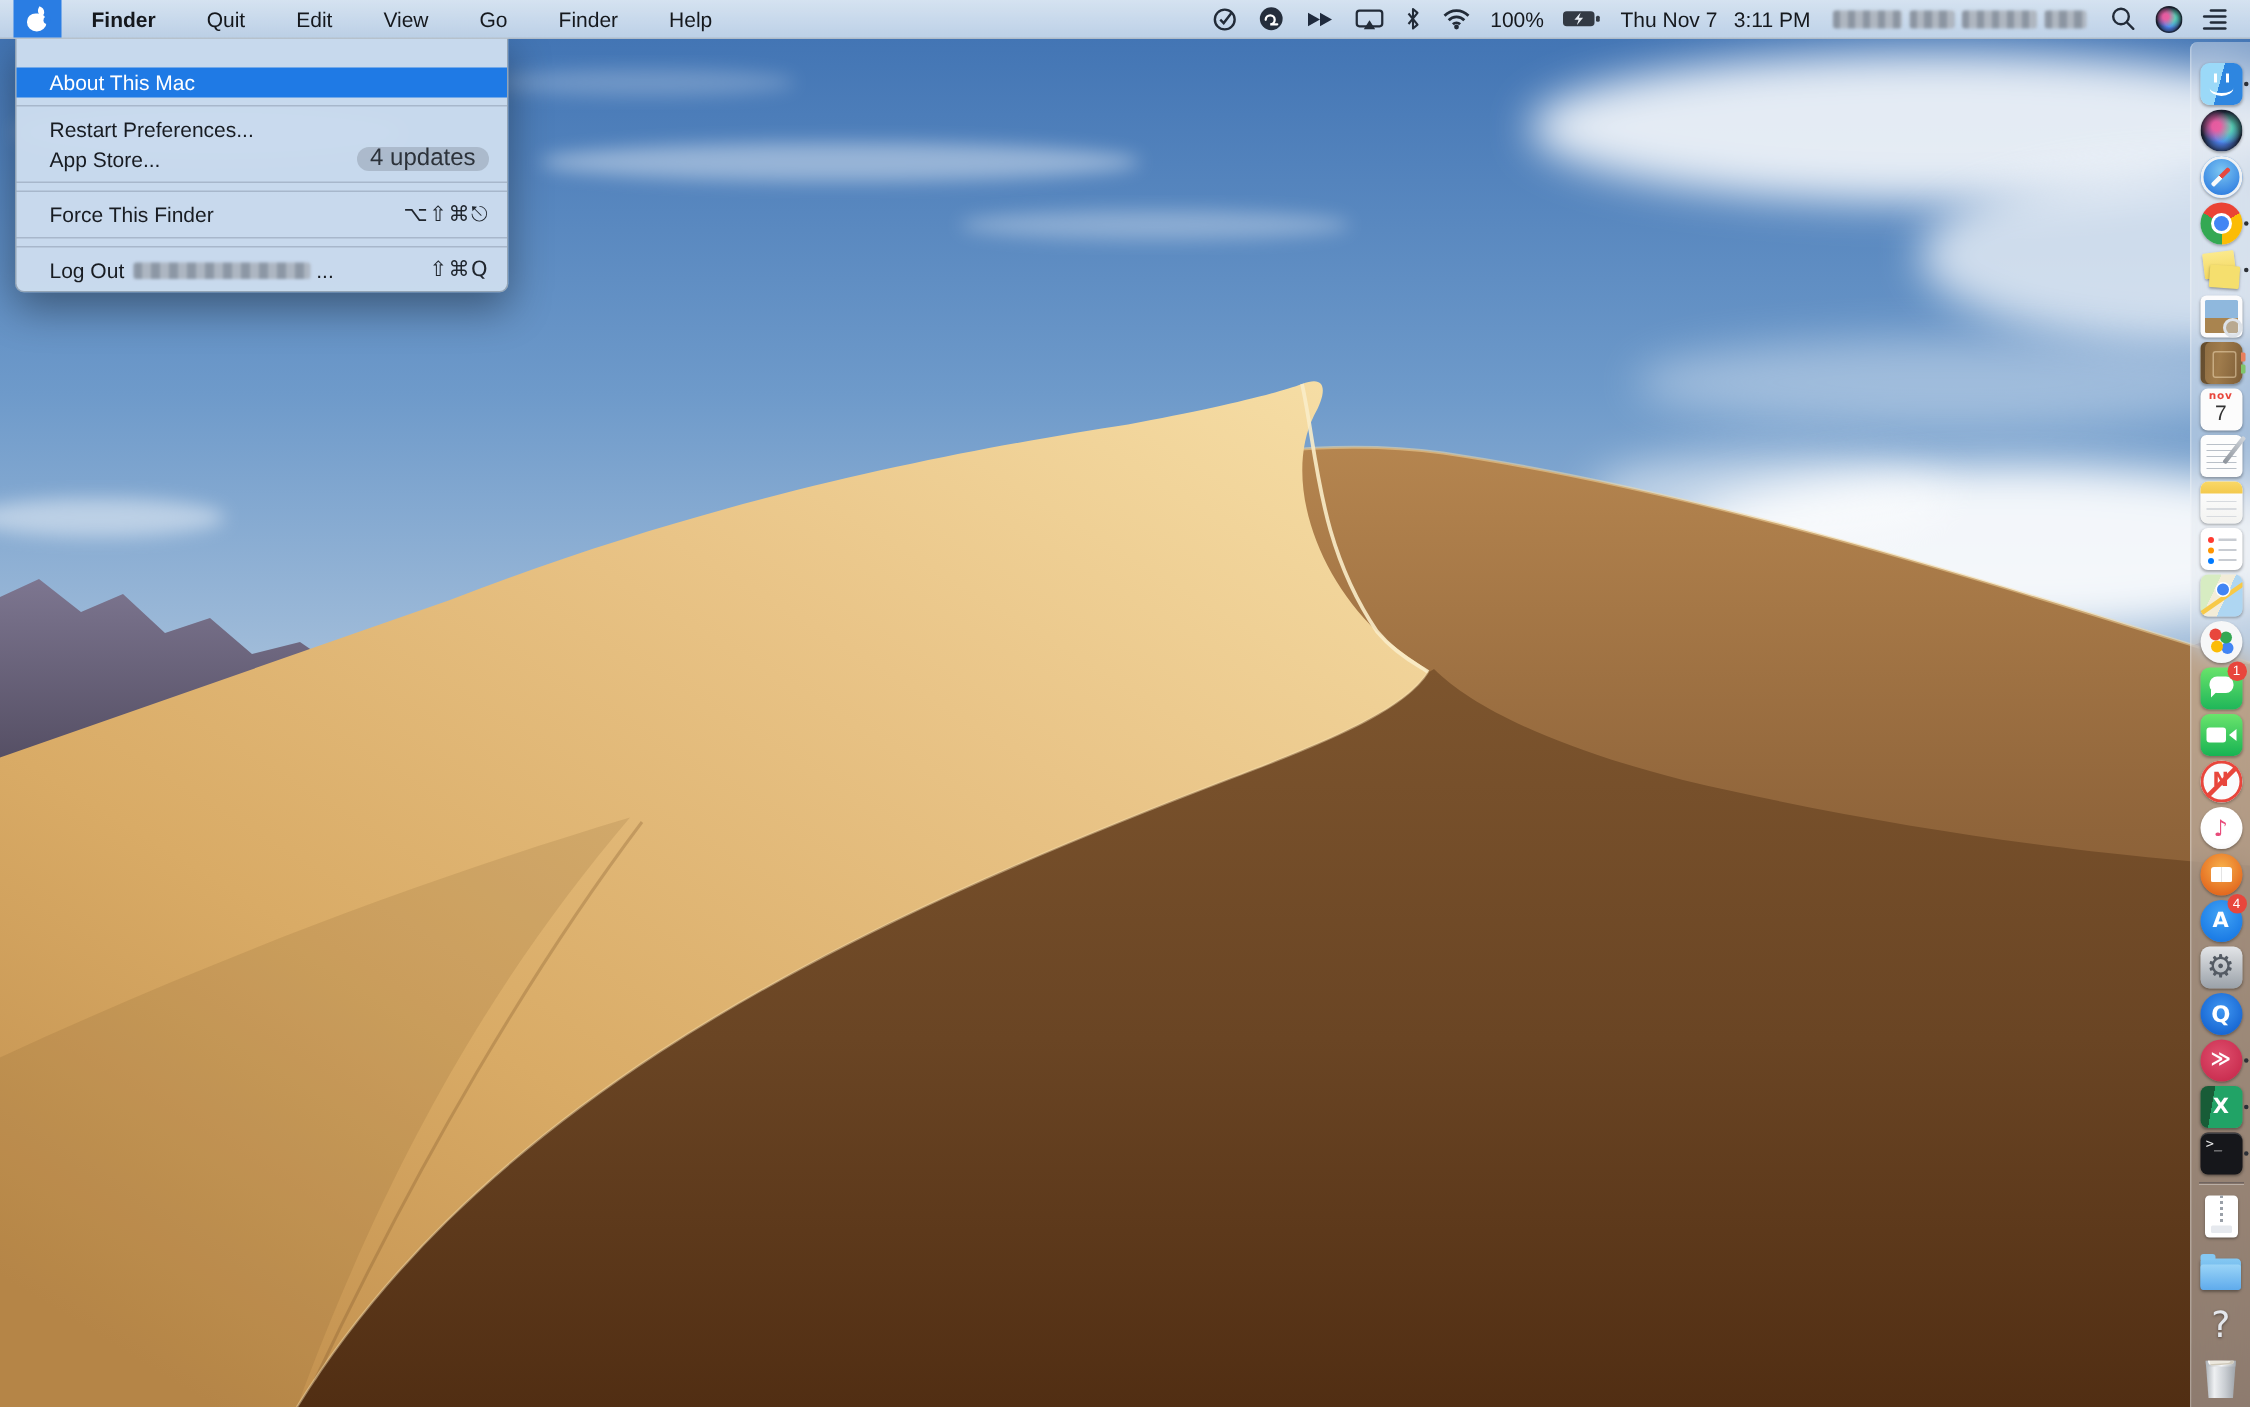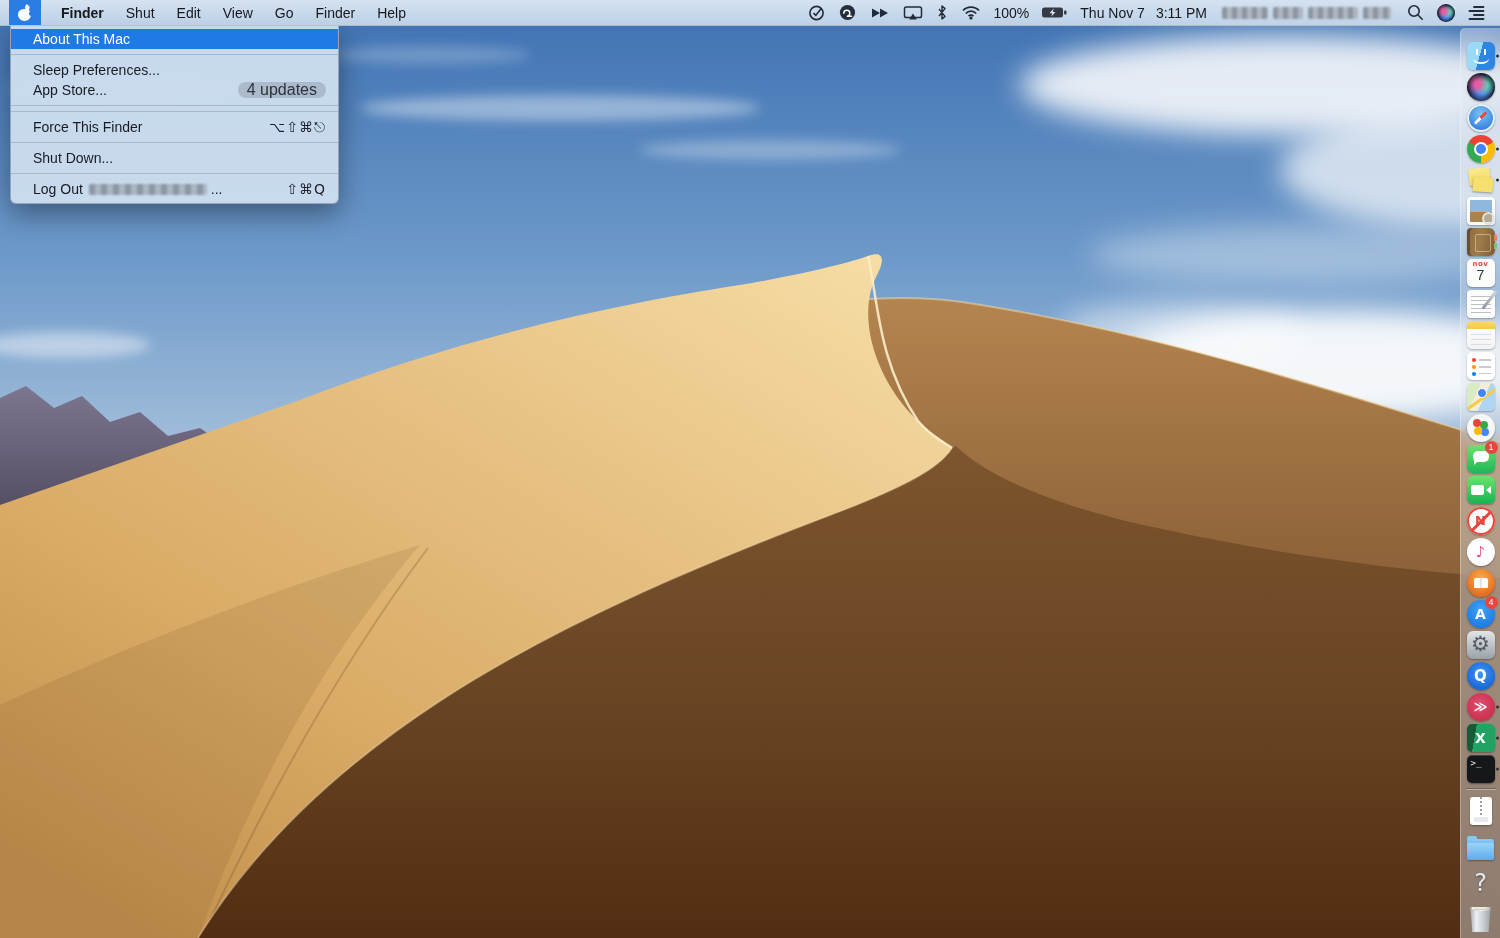--- a/index.html
+++ b/index.html
@@ -15,21 +15,21 @@
     border-bottom:1px solid rgba(60,70,85,.25);
     display:flex;align-items:center;font-size:14px;color:#15181d;}
   .mb-left{display:flex;align-items:center;height:100%;}
   .apple-btn{width:32px;height:100%;display:flex;align-items:center;justify-content:center;
     margin-left:9px;background:#2a7de3;}
   .apple-logo{position:relative;width:14px;height:16px;}
   .apple-logo i{position:absolute;display:block;}
   .apple-logo .body{left:0;top:4px;width:13px;height:12px;background:#fff;border-radius:44% 44% 50% 50%;}
   .apple-logo .bite{right:-2px;top:6px;width:5px;height:5px;background:#2a7de3;border-radius:50%;}
   .apple-logo .leaf{left:7px;top:0;width:4.5px;height:4.5px;background:#fff;border-radius:0 80% 0 80%;transform:rotate(28deg);}
-  .menus{display:flex;align-items:center;height:100%;margin-left:9px;}
+  .menus{display:flex;align-items:center;height:100%;margin-left:9px;gap:12px;}
   .menu-title{padding:0 11px;height:100%;display:flex;align-items:center;cursor:default;}
   .menu-title[data-bold="true"]{font-weight:bold;}
   .mb-right{margin-left:auto;display:flex;align-items:center;gap:7px;height:100%;padding-right:12px;}
   .st-icon{display:flex;align-items:center;justify-content:center;padding:0 3px;}
   .st-text{font-size:14px;color:#15181d;padding:0 2px;white-space:nowrap;}
   .siri-orb{width:18px;height:18px;border-radius:50%;
     background:
       radial-gradient(circle at 38% 40%, rgba(238,90,160,.95) 0 12%, transparent 44%),
       radial-gradient(circle at 63% 44%, rgba(90,225,185,.9) 0 12%, transparent 46%),
       radial-gradient(circle at 50% 62%, rgba(80,135,250,.95) 0 18%, transparent 55%),
@@ -42,21 +42,21 @@
   .redacted-user i:nth-child(3){width:50px}.redacted-user i:nth-child(4){width:28px}
 
   
   #apple-menu{position:absolute;left:10px;top:25px;width:327px;z-index:25;
     background:rgba(203,220,238,.97);
     border:1px solid rgba(70,85,100,.4);border-top:none;
     border-radius:0 0 6px 6px;
     box-shadow:0 10px 28px rgba(0,0,0,.38);
     padding:4px 0;font-size:14px;color:#181c22;}
   .menu-item{display:flex;align-items:center;height:20px;padding:0 12px 0 22px;}
-  .menu-item[data-highlighted="true"]{background:#1f7ae5;color:#fff;}
+  .menu-item[data-highlighted="true"]{background:#1f7ae5;color:#fff;margin-top:16px;}
   .menu-item[data-type="sep"]{height:1px;padding:0;margin:5px 0;background:rgba(55,65,80,.22);}
   .mi-spacer{flex:1;}
   .mi-suffix{margin-left:1px;}
   .mi-redact{display:none;}
   .mi-redact[data-show="true"]{display:inline-block;width:118px;height:11px;margin:0 3px 0 6px;
     border-radius:2px;filter:blur(1.1px);opacity:.75;
     background:repeating-linear-gradient(90deg,#79828e 0 6px,#a5abb4 6px 12px);}
   .mi-shortcut{font-family:"DejaVu Sans","Liberation Sans",sans-serif;color:#20262e;letter-spacing:1px;}
   .mi-arrow{font-family:"DejaVu Sans","Liberation Sans",sans-serif;font-size:9px;color:#20262e;}
   .mi-badge{background:rgba(125,136,150,.38);color:#2c323a;border-radius:9px;
@@ -310,21 +310,21 @@
         <span class="apple-logo">
           <i class="body"></i>
             <i class="bite"></i>
             <i class="leaf"></i>
         </span>
       </div>
       <div class="menus">
 
           <span class="menu-title" data-bold="true">Finder</span>
 
-          <span class="menu-title">Shut</span>
+          <span class="menu-title">Quit</span>
 
           <span class="menu-title">Edit</span>
 
           <span class="menu-title">View</span>
 
           <span class="menu-title">Go</span>
 
           <span class="menu-title">Finder</span>
 
           <span class="menu-title">Help</span>
@@ -420,21 +420,21 @@
         
         
         
         
         
         
         
       </div>
 
       <div class="menu-item">
-        <span class="mi-label">Sleep Preferences...</span>
+        <span class="mi-label">Restart Preferences...</span>
 
         <span class="mi-spacer"></span>
 
       </div>
 
       <div class="menu-item">
         <span class="mi-label">App Store...</span>
 
         <span class="mi-spacer"></span>
         <span class="mi-badge">4 updates</span>
@@ -476,26 +476,20 @@
         
         
         
         
         
         
       </div>
 
 
 
-      <div class="menu-item">
-        <span class="mi-label">Shut Down...</span>
-
-        <span class="mi-spacer"></span>
-
-      </div>
 
       <div class="menu-item" data-type="sep">
         
         
         
         
         
         
         
       </div>

